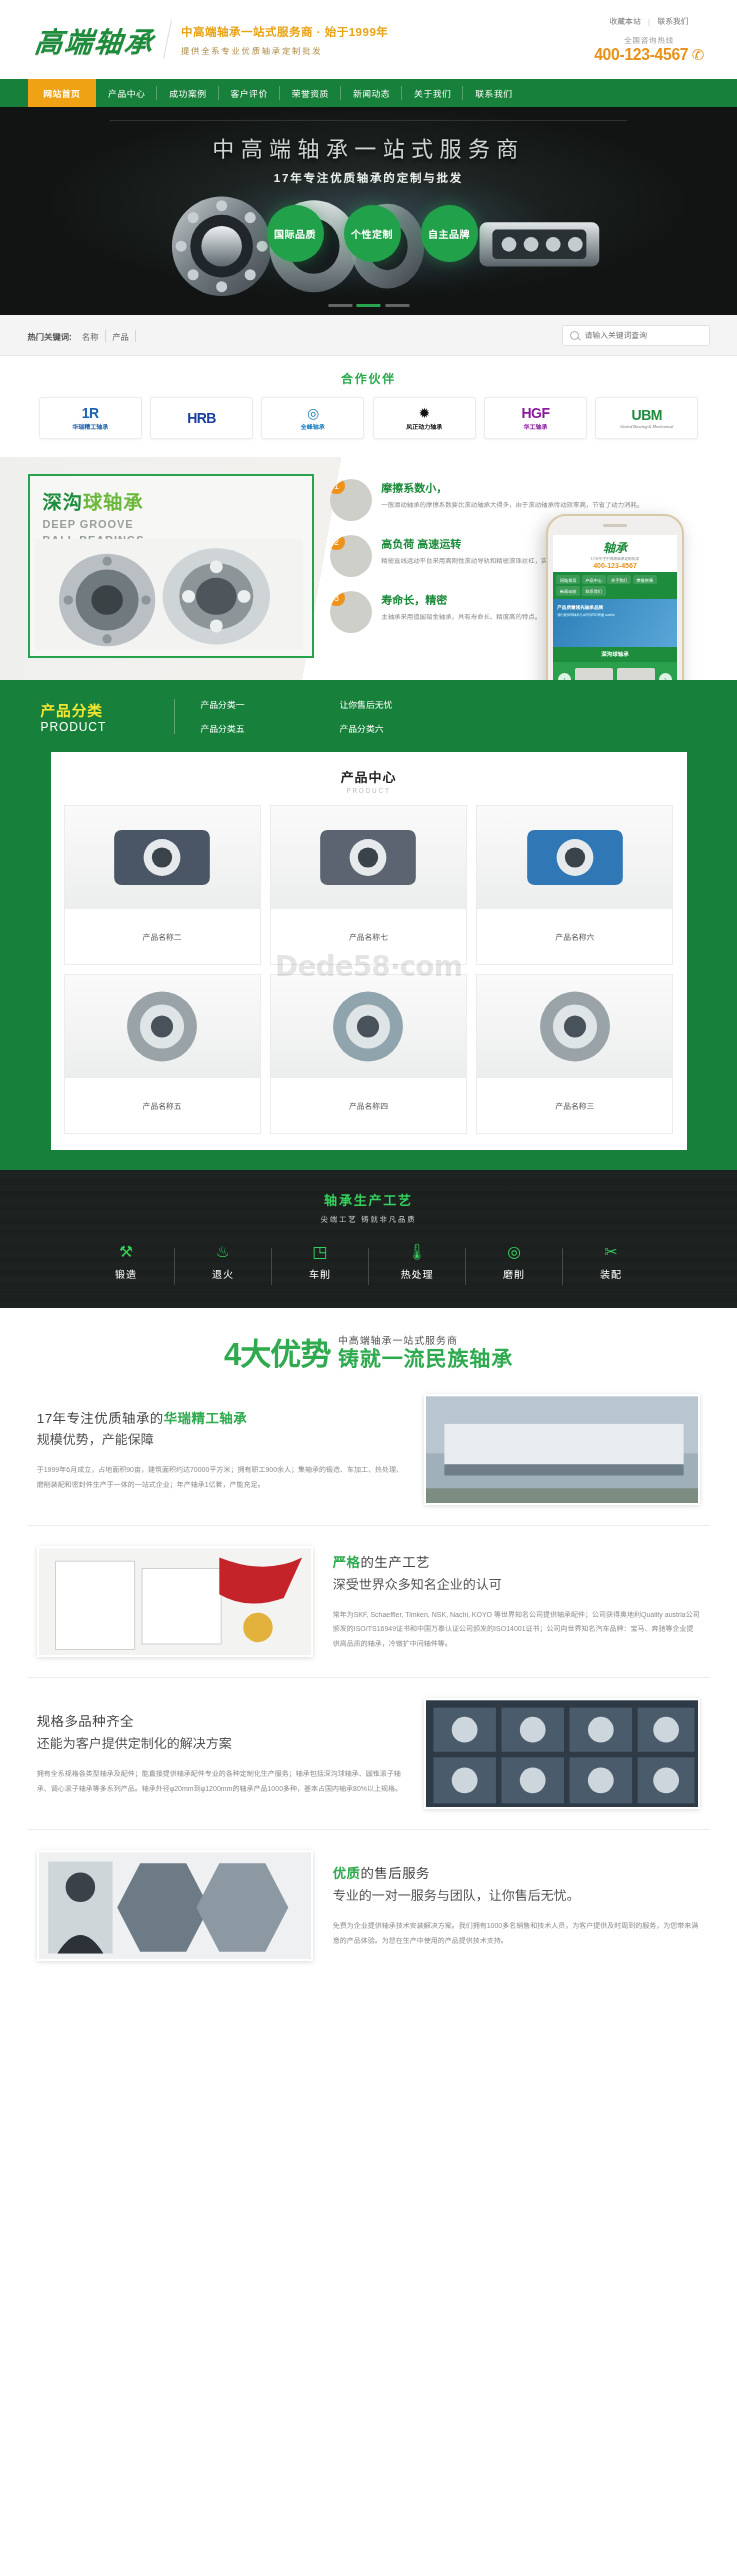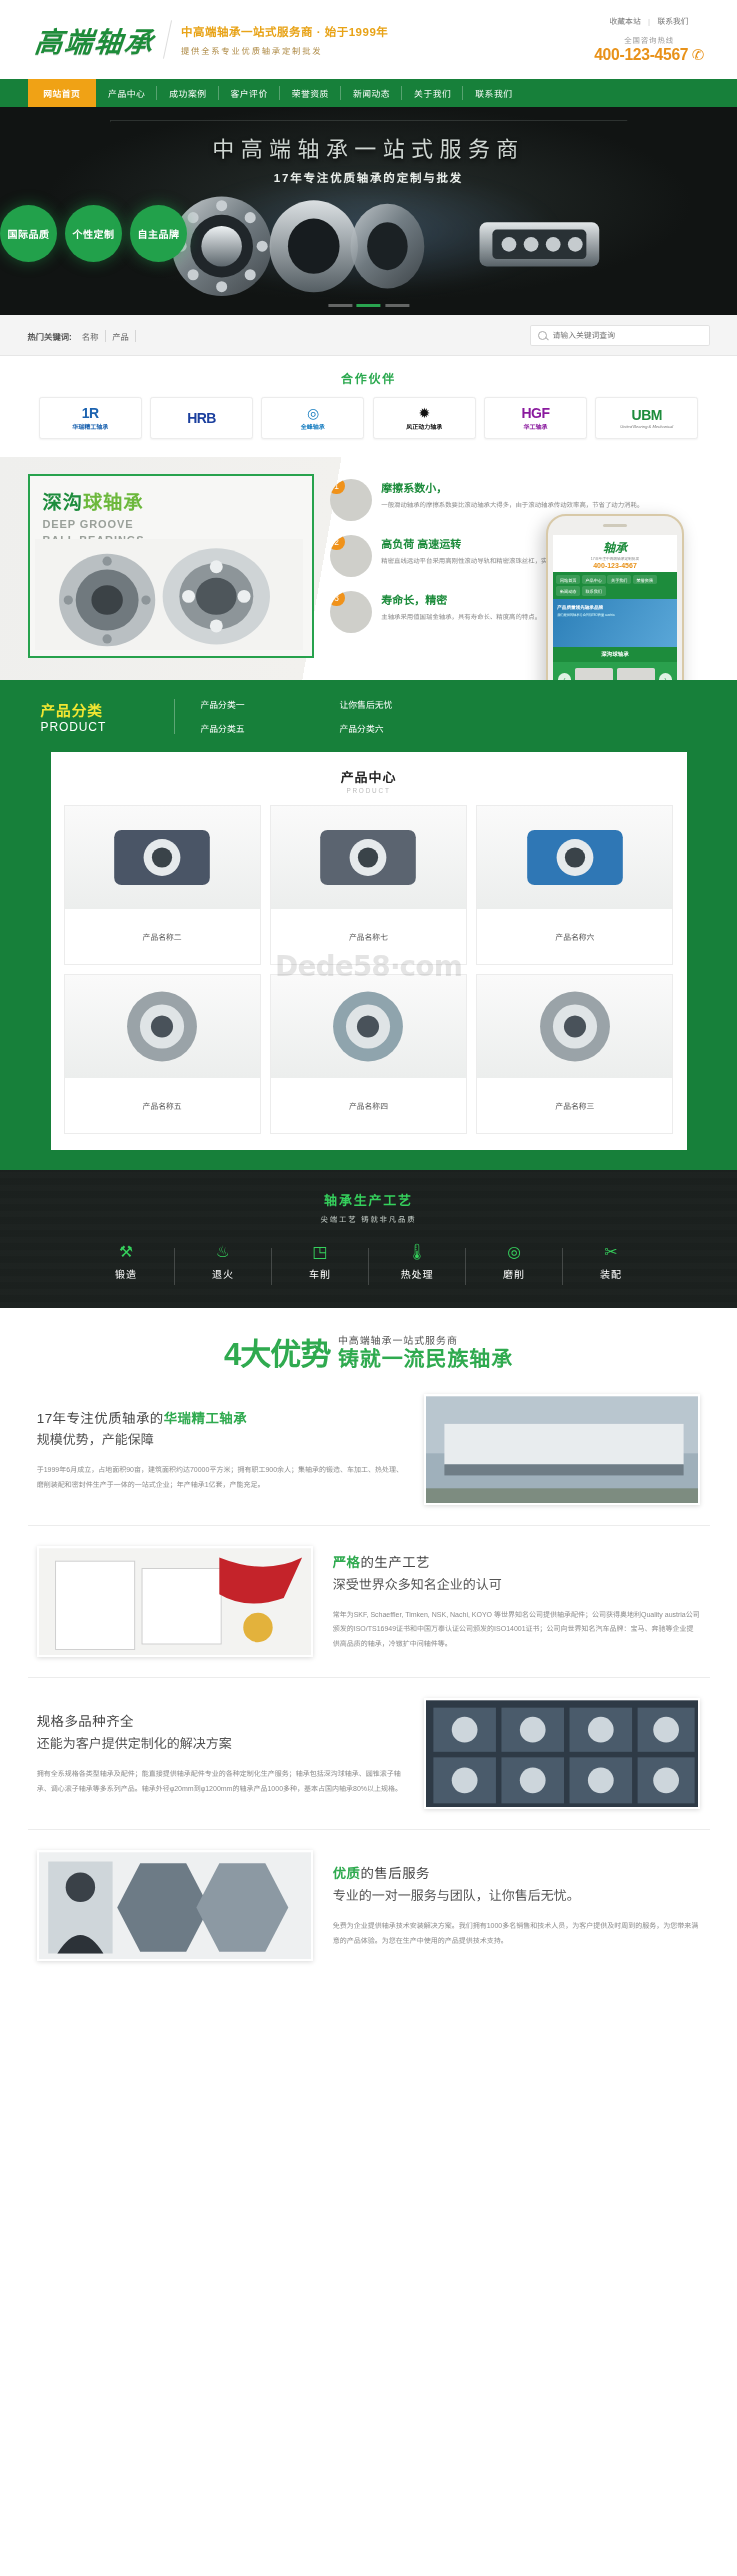--- a/index.html
+++ b/index.html
@@ -65,38 +65,38 @@
     clip-path: polygon(0 0,100% 0,78% 100%,22% 100%);
   }
   .banner-glow { position: absolute; left: 50%; top: 60%; transform: translate(-50%,-50%); width: 387px; height: 120px;
     background: radial-gradient(ellipse, rgba(120,180,255,.22), rgba(80,140,220,0) 70%); filter: blur(7.4px); }
   .banner-txt { position: absolute; top: 24px; width: 100%; text-align: center; z-index: 4; }
   .banner-h1 {
     font-size: 22px; color: #cfd6d2; letter-spacing: 6.4px; font-weight: 400;
     text-shadow: 0 1.8px 5.5px rgba(0,0,0,.8);
   }
   .banner-h2 { font-size: 11.5px; color: #e9eeea; letter-spacing: 1.8px; margin-top: 5.5px; font-weight: 700; }
-  .banner-badges { display: flex; gap: 8px; margin-top: 20px; }
+  .banner-badges { display: flex; justify-content: center; gap: 20px; margin-top: 20px; margin-left: 7px; }
   .badge-circle {
     width: 57px; height: 57px; border-radius: 50%; background: #22a14b;
     color: #fff; font-size: 10px; font-weight: 700; display: flex; align-items: center;
     justify-content: center; letter-spacing: 0.5px; box-shadow: 0 0 14.7px rgba(34,161,75,.45);
   }
   .bearing-art { position: absolute; bottom: 16.6px; left: 50%; transform: translateX(-50%); width: 571px; height: 111px; z-index: 3; }
   .banner-dots { position: absolute; bottom: 8.3px; left: 50%; transform: translateX(-50%); display: flex; gap: 4.6px; z-index: 6; }
   .bdot { width: 24px; height: 2.8px; background: rgba(255,255,255,.35); }
   .bdot.on { background: #29a44f; }
 
   
   .searchbar { background: #f4f4f4; border-bottom: 0.9px solid #e6e6e6; height: 41px; }
   .searchbar-inner { width: 682px; margin: 0 auto; height: 41px; display: flex; align-items: center; }
   .kw-label { font-size: 8.3px; color: #555; font-weight: 700; }
   .kw-item { font-size: 8.3px; color: #666; padding: 0 6.4px; border-right: 0.9px solid #d5d5d5; cursor: pointer; }
   .kw-list { display: flex; margin-left: 3.7px; }
-  .search-box { margin-left: auto; width: 180px; height: 21px; background: #fff; border: 0.9px solid #e2e2e2; border-radius: 1.8px;
+  .search-box { margin-left: auto; width: 148px; height: 21px; background: #fff; border: 0.9px solid #e2e2e2; border-radius: 1.8px;
     display: flex; align-items: center; padding: 0 7.4px; gap: 5.5px; }
   .search-input { border: 0; outline: 0; font-size: 7.8px; color: #999; flex: 1; background: transparent; font-family: inherit; }
   .mag { width: 9.2px; height: 9.2px; border: 1.3px solid #aaa; border-radius: 50%; position: relative; flex-shrink: 0; }
   .mag::after { content: ""; position: absolute; width: 3.7px; height: 1.3px; background: #aaa; right: -2.8px; bottom: 0; transform: rotate(45deg); }
 
   
   .partners { background: #fff; padding: 13px 0 18.4px; }
   .partners-title { text-align: center; font-size: 12px; color: #2ba94f; font-weight: 700; letter-spacing: 1.8px; margin-bottom: 11px; }
   .partner-row { display: flex; gap: 8.3px; justify-content: center; }
   .partner-card {

